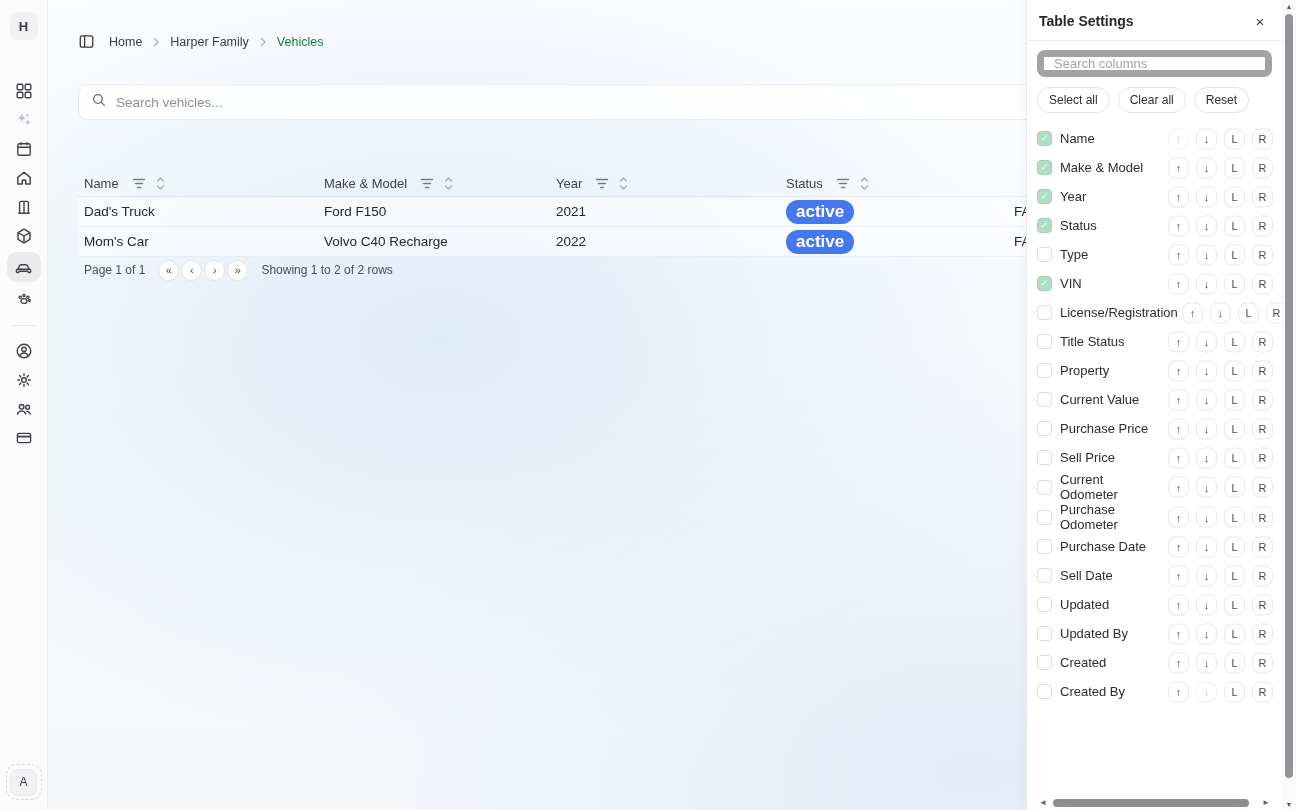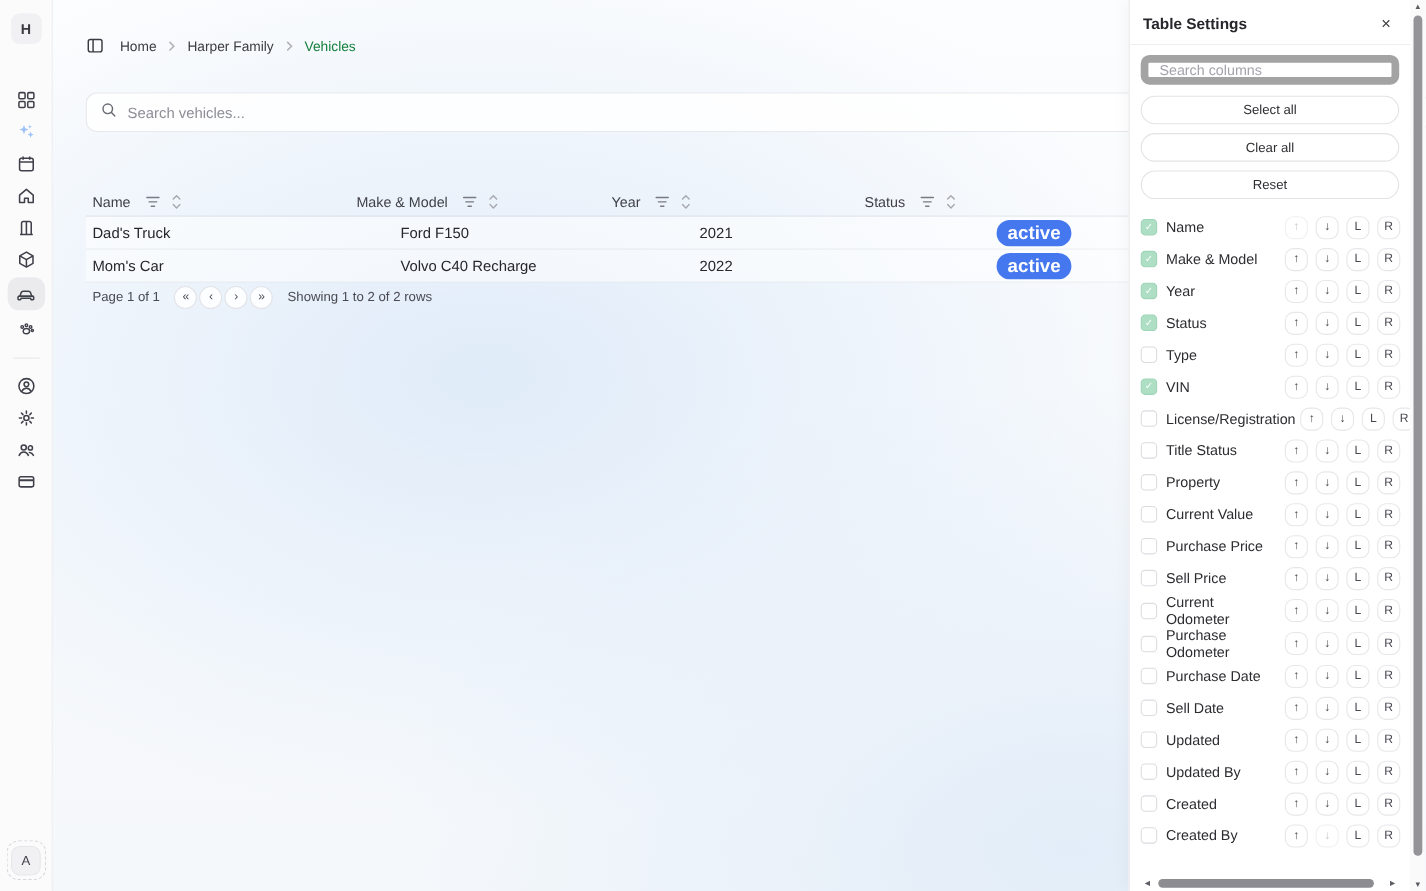--- a/index.html
+++ b/index.html
@@ -44,21 +44,21 @@
     display:flex; align-items:center; padding:0 12px; gap:9px; }
   .searchbar input { border:none; outline:none; background:transparent; font-size:13.5px; flex:1;
     font-family:"Liberation Sans", sans-serif; color:#26262b; }
   .searchbar input::placeholder { color:#8e8e96; }
 
   .table { position:absolute; left:30px; top:170px; width:1204px; }
   .t-head, .t-row { display:grid; grid-template-columns:240px 232px 230px 228px 1fr; align-items:center; }
   .t-head { height:27px; border-bottom:1px solid rgba(20,30,50,0.08); }
   .th { display:flex; align-items:center; gap:10px; padding-left:6px; font-size:13px; color:#3f3f46; }
   .th-label { margin-right:3px; }
-  .t-row { height:30px; background:rgba(255,255,255,0.55); border-bottom:1px solid rgba(20,30,50,0.055); font-size:13.5px;gap:40px; }
+  .t-row { height:30px; background:rgba(255,255,255,0.55); border-bottom:1px solid rgba(20,30,50,0.055); font-size:13.5px; }
   .td { padding-left:6px; white-space:nowrap; overflow:hidden; }
   .badge { display:inline-block; background:#4577ee; color:#fff; font-size:17px; font-weight:700;
     padding:3px 10px 4px; border-radius:999px; line-height:1; }
   .filter-icon, .sort-icon { display:flex; cursor:pointer; }
 
   .pager { position:absolute; left:30px; top:257px; height:26px; display:flex; align-items:center; font-size:12px; color:#4a4a52; }
   .pager-label { padding-left:6px; }
   .pager-btns { display:flex; gap:2px; margin-left:13px; }
   .pg-btn { width:21px; height:21px; border-radius:50%; border:1px solid #e3e3e8; background:rgba(255,255,255,0.9);
     display:flex; align-items:center; justify-content:center; font-size:11px; color:#4a4a52; cursor:pointer; }
@@ -68,21 +68,21 @@
   .panel { position:absolute; left:1026px; top:0; width:256px; height:810px; background:#ffffff;
     border-left:1px solid #e9e9ec; box-shadow:-4px 0 12px rgba(0,0,0,0.03); z-index:10; overflow:hidden; }
   .panel-head { position:relative; padding:13px 12px 11px; border-bottom:1px solid #efeff2; }
   .panel-title { font-size:14px; font-weight:700; color:#26262b; }
   .panel-close { position:absolute; right:13px; top:12px; width:18px; height:18px; display:flex; align-items:center;
     justify-content:center; font-size:15px; color:#3a3a40; cursor:pointer; }
   .panel-search { margin:9px 10px 0; }
   .panel-search input { width:100%; height:27px; border:7px solid #a3a3a3; border-radius:8px; padding:0 10px;
     font-size:13px; font-family:"Liberation Sans", sans-serif; color:#26262b; outline:none; }
   .panel-search input::placeholder { color:#a3a3ab; }
-  .panel-actions { margin:10px 10px 0; display:flex; gap:8px;flex-direction:column; }
+  .panel-actions { margin:10px 10px 0; display:flex; gap:8px; }
   .act-btn { border:1px solid #e3e3e7; background:#fff; border-radius:999px; padding:5px 11px; font-size:12px;
     color:#2e2e33; font-family:"Liberation Sans", sans-serif; cursor:pointer; }
 
   .col-list { margin-top:11px; padding:0 0 0 6px; }
   .col-row { position:relative; min-height:29px; display:flex; align-items:center; padding-left:4px; }
   .checkbox { width:15px; height:15px; border-radius:4px; border:1px solid #dcdce1; background:#fff; flex:none;
     display:flex; align-items:center; justify-content:center; cursor:pointer; }
   .checkbox .check { visibility:hidden; font-size:9px; color:#fff; line-height:1; }
   .col-row.checked .checkbox { background:#aedec4; border-color:#9ed5b8; }
   .col-row.checked .checkbox .check { visibility:visible; }

